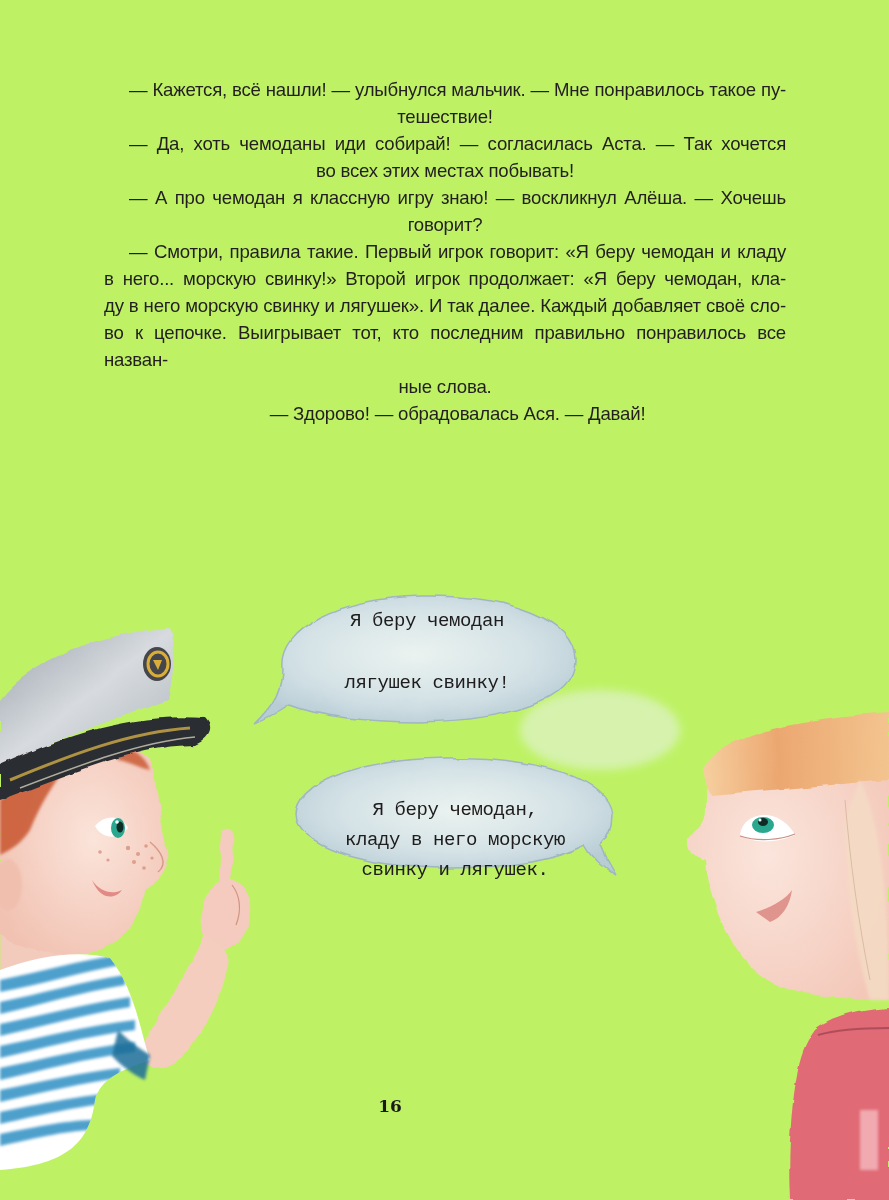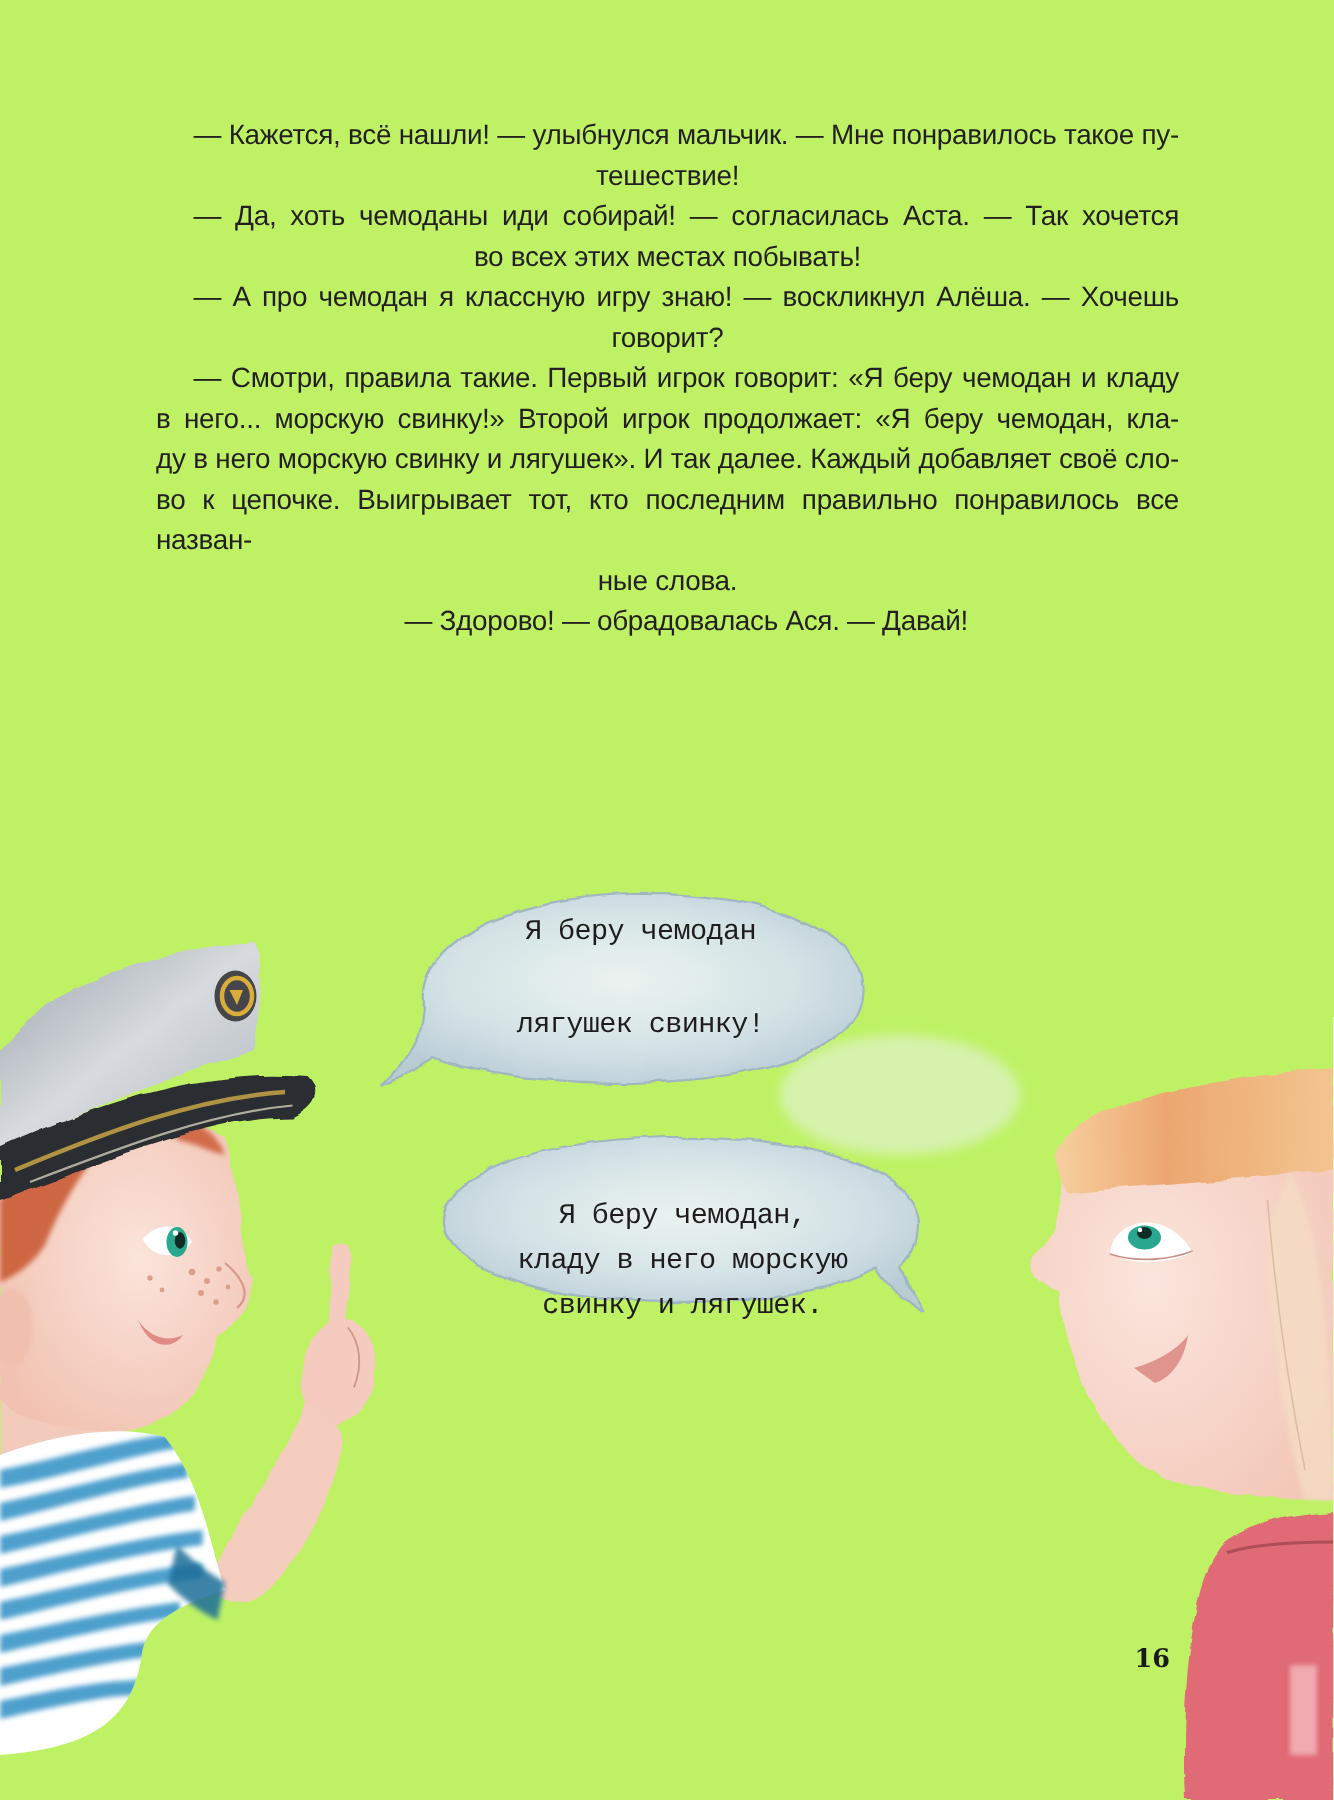--- a/index.html
+++ b/index.html
@@ -19,21 +19,21 @@
     .illustration { position: absolute; left: 0; top: 560px; width: 889px; height: 640px; }
 
     .bubble { position: absolute; }
     .bubble-text {
       position: absolute; left: 0; right: 0; text-align: center;
       font-family: Liberation Mono, monospace; color: #1e1c1c;
       font-size: 19px; line-height: 30px; letter-spacing: -0.4px;
     }
 
     .page-number {
-      position: absolute; left: 0; width: 780px; top: 1096px; text-align: right;
+      position: absolute; left: 0; width: 780px; top: 1096px; text-align: center;
       font-family: "DejaVu Serif", serif; font-size: 17px; font-weight: bold; color: #1a1a1a;
     }
   </style>
 </head>
 <body>
 
 <div class="page">
 
   <div class="text-block">
 

